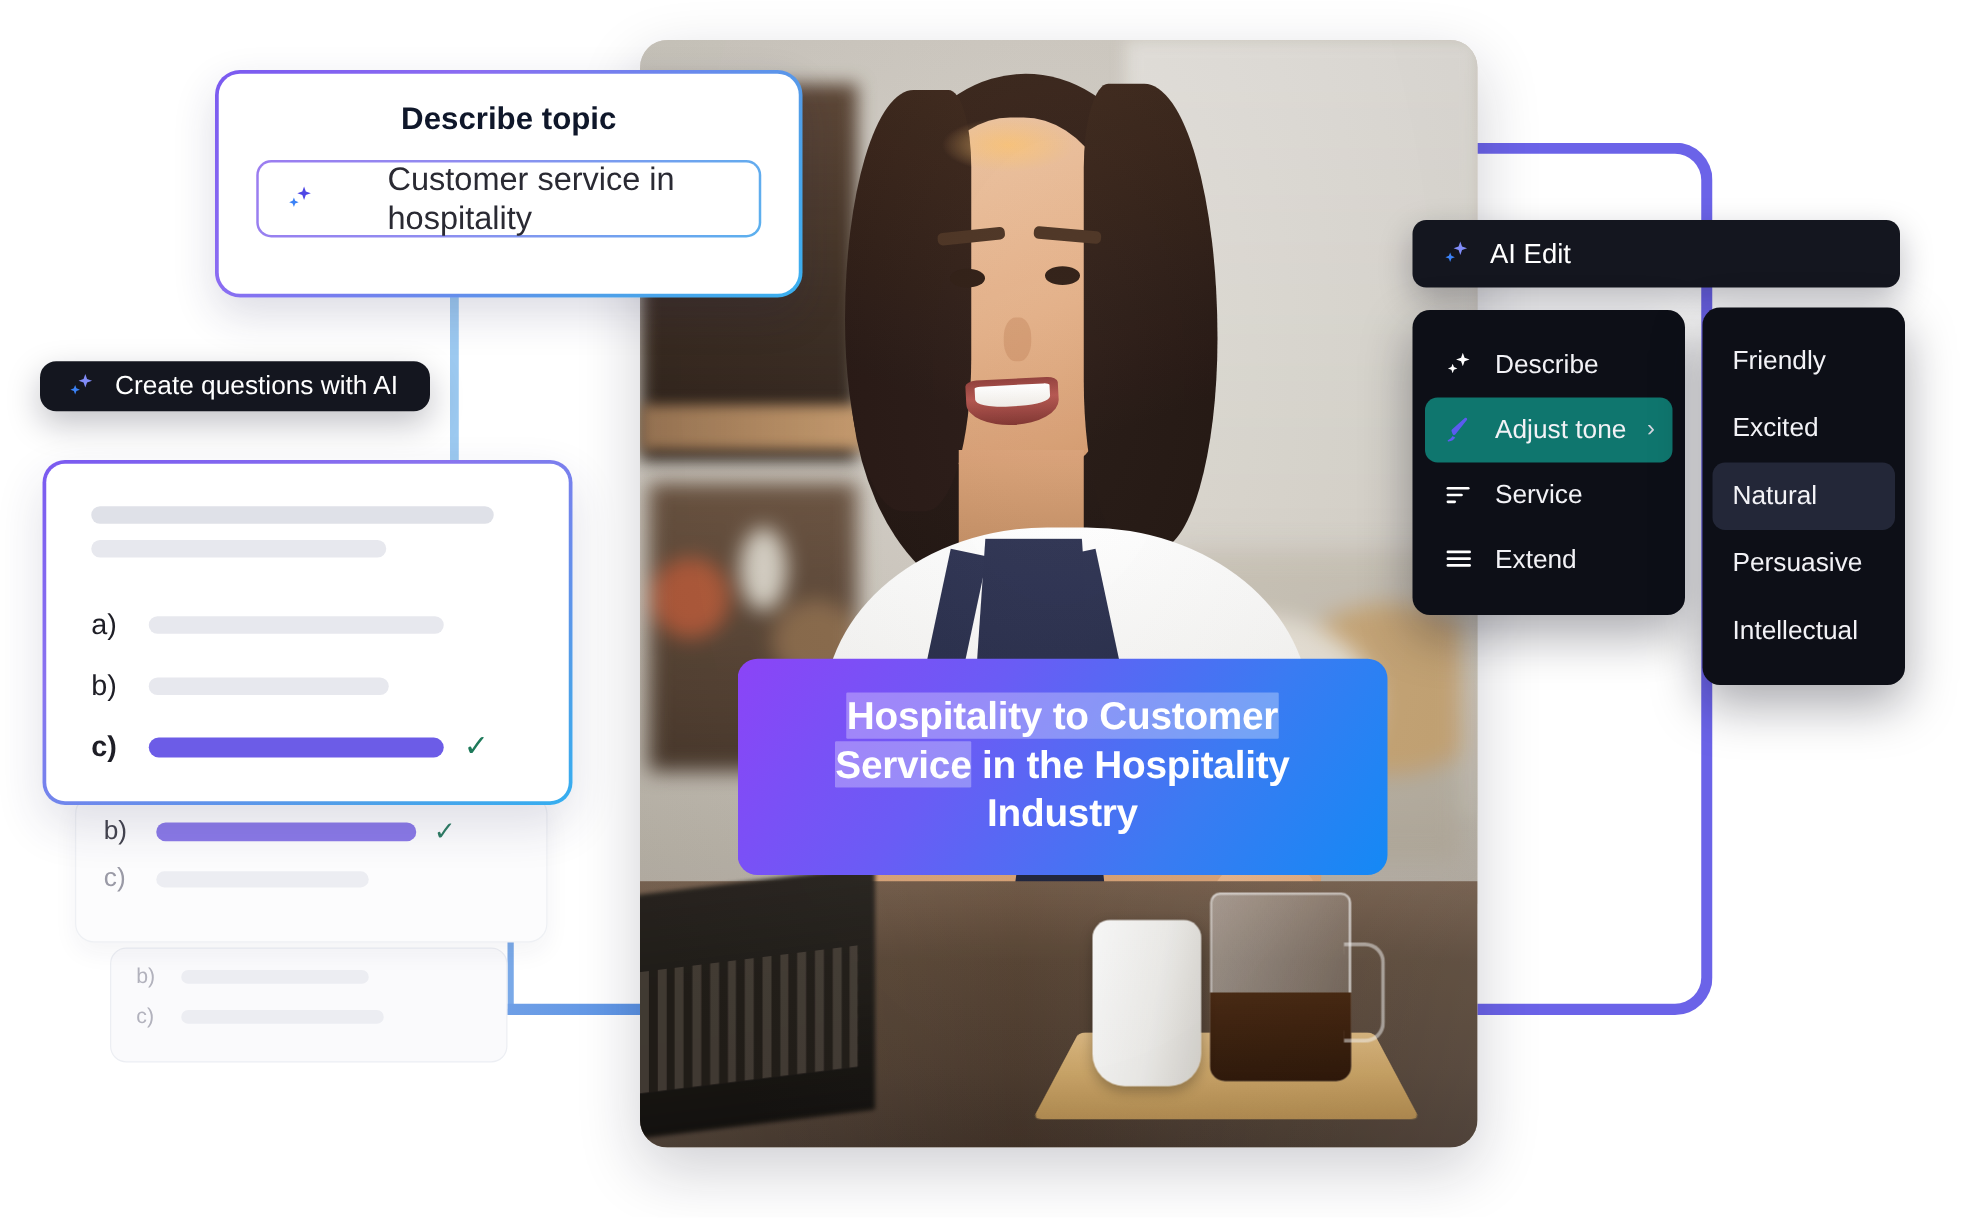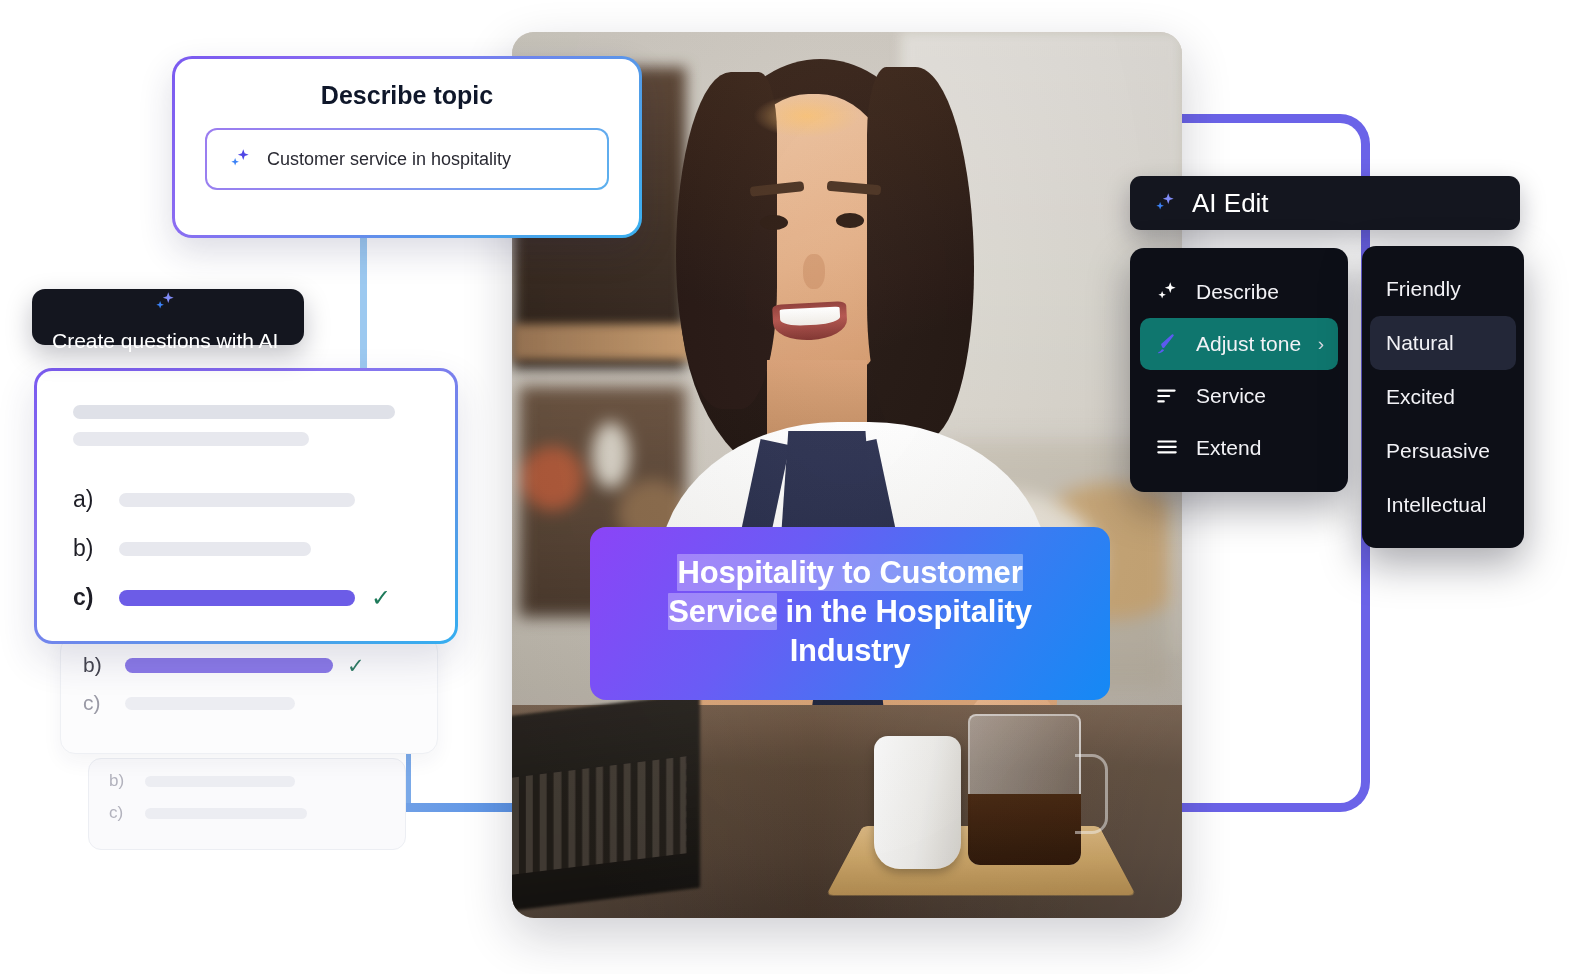--- a/index.html
+++ b/index.html
@@ -314,34 +314,33 @@
     padding: 2px;
     background: linear-gradient(120deg,#9b7cf0 0%, #8f8df0 40%, #5bb0ee 100%);
   }
   .topic-field-inner {
     width: 100%; height: 100%;
     background: #fff;
     border-radius: 10px;
     display: flex; align-items: center; gap: 14px;
     padding: 0 20px;
   }
-  .topic-text { font-size: 18px; color: #2a2a33; }
+  .topic-text { font-size: 26px; color: #2a2a33; margin-left: 43px; }
 
   
   .pill {
     position: absolute;
     left: 32px; top: 289px;
-    height: 56px;
+    height: 40px;
     padding: 0 26px 0 20px;
     border-radius: 13px;
     background: #14161f;
     display: flex; align-items: center; gap: 14px;
     z-index: 12;
     box-shadow: 0 10px 26px rgba(10,10,30,.25);
-    flex-direction: column;
   }
   .pill-text { color: #fff; font-size: 21px; }
 
   
   .quiz-back2 {
     position: absolute;
     left: 88px; top: 758px;
     width: 318px; height: 92px;
     background: #fafafc;
     border-radius: 13px;
@@ -404,21 +403,21 @@
     position: absolute;
     left: 1130px; top: 176px;
     width: 390px; height: 54px;
     background: #14161f;
     border-radius: 11px;
     display: flex; align-items: center; gap: 14px;
     padding: 0 22px;
     z-index: 14;
     box-shadow: 0 10px 26px rgba(10,10,30,.28);
   }
-  .ai-edit-text { color: #fff; font-size: 26px; }
+  .ai-edit-text { color: #fff; font-size: 22px; }
 
   .menu {
     position: absolute;
     left: 1130px; top: 248px;
     width: 218px;
     background: #0d0f17;
     border-radius: 14px;
     padding: 18px 10px;
     z-index: 14;
     box-shadow: 0 16px 40px rgba(8,8,24,.35);
@@ -638,19 +637,19 @@
           <rect x="3" y="10" width="18" height="2" rx="1" fill="#ffffff"></rect>
           <rect x="3" y="15" width="18" height="2" rx="1" fill="#ffffff"></rect>
         </svg>
       </span>
       <span>Extend</span>
     </div>
   </div>
 
   <div class="submenu">
     <div class="sub-item">Friendly</div>
+    <div class="sub-item">Excited</div>
     <div class="sub-item active">Natural</div>
-    <div class="sub-item">Excited</div>
     <div class="sub-item">Persuasive</div>
     <div class="sub-item">Intellectual</div>
   </div>
 
 </div>
 
 </body></html>

